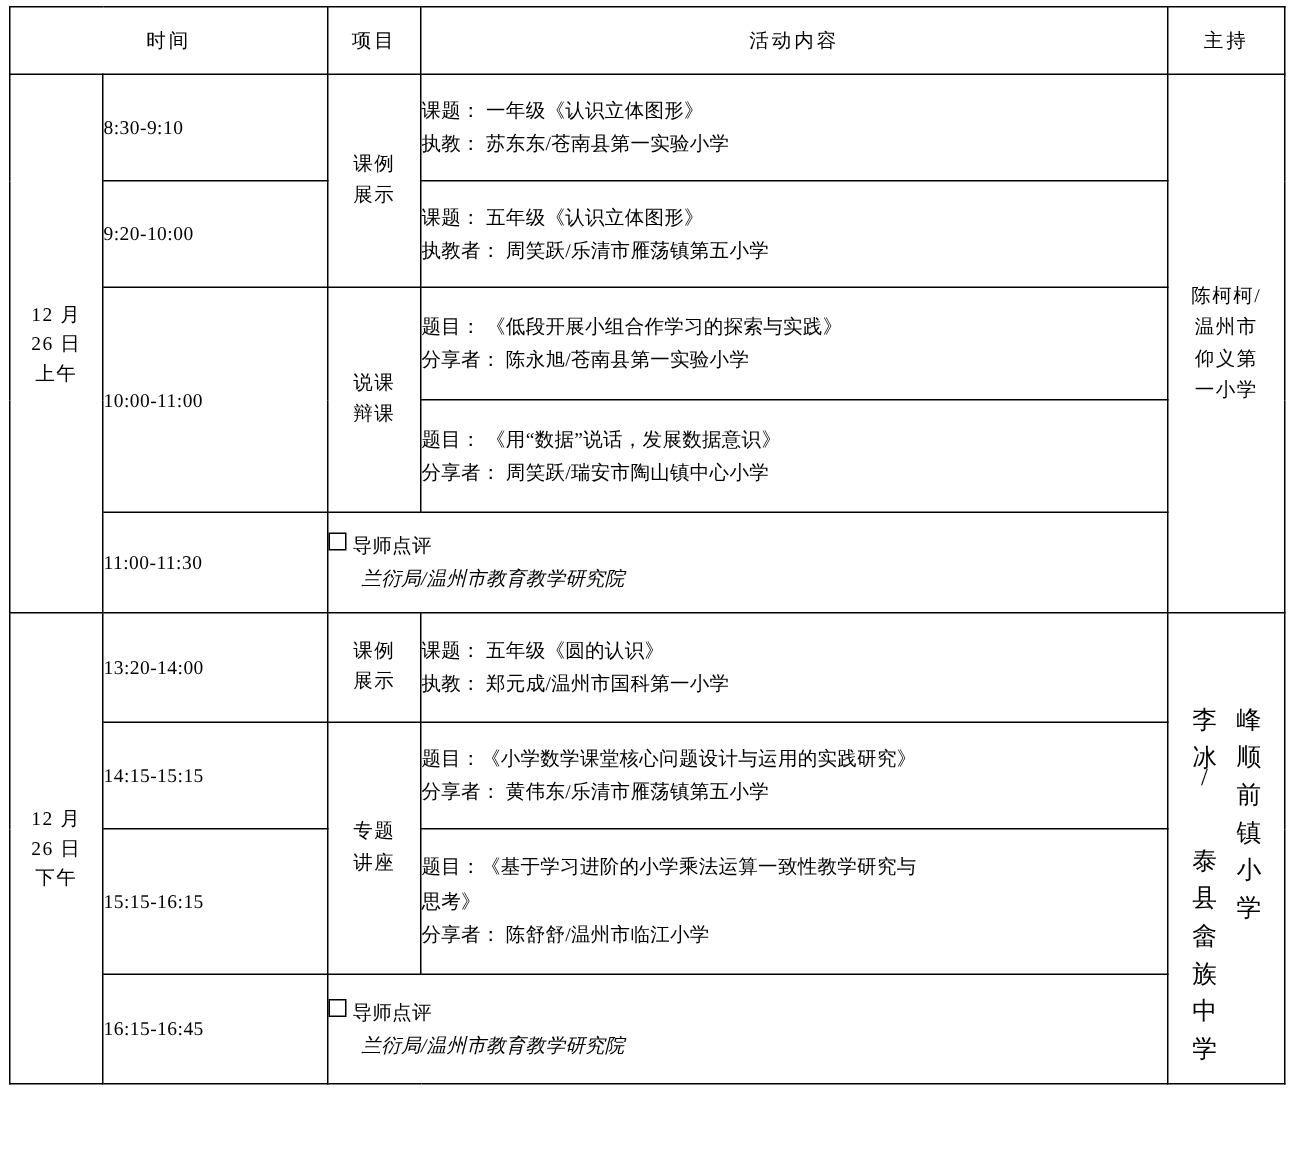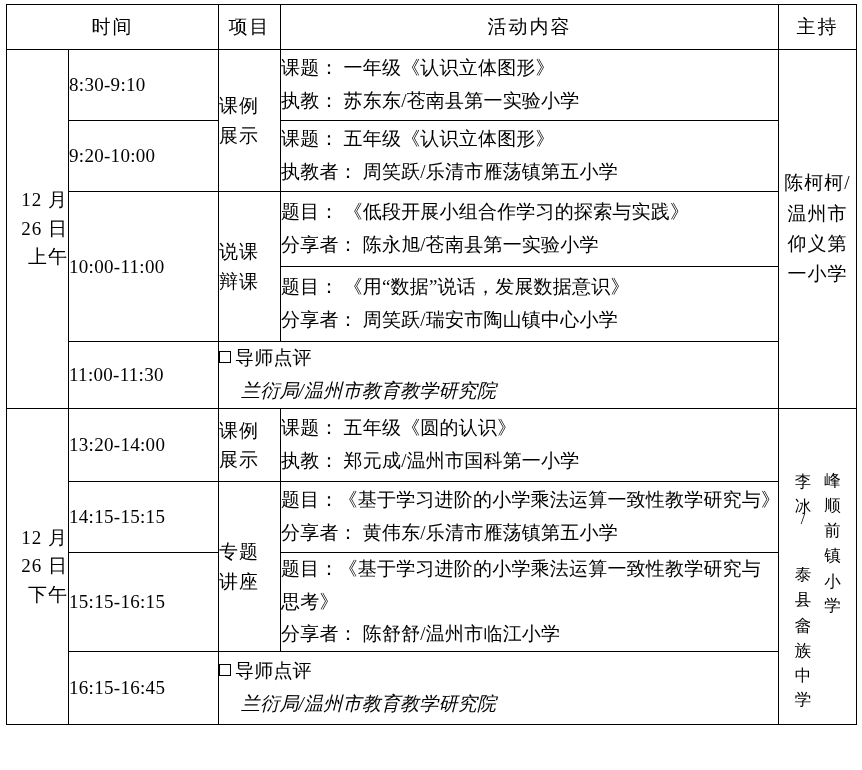--- a/index.html
+++ b/index.html
@@ -21,50 +21,52 @@
   table.schedule {
     border-collapse: collapse;
     width: 850px;
     table-layout: fixed;
   }
   table.schedule td, table.schedule th {
     border: 1px solid #000000;
     padding: 0;
     vertical-align: middle;
     font-weight: normal;
-    font-size: 19px;
+    font-size: 13px;
   }
   
   .hdr {
     text-align: center;
     height: 44px;
     font-size: 17.5px;
     letter-spacing: 2px;
   }
   
   .daycell {
-    text-align: right;
+    text-align: center;
     font-size: 17px;
     line-height: 1.5;
     letter-spacing: 1px;
     width: 62px;
   }
   .daycell span { display: block; }
   
   .timecell {
     font-size: 16px;
     width: 150px;
     letter-spacing: 0.3px;
   }
   
   .sectcell {
+    text-align: center;
     font-size: 16.5px;
     line-height: 1.55;
     width: 62px;
     letter-spacing: 1px;
+    font-family: Liberation Mono, monospace;
   }
   .sectcell span { display: block; }
   
   .contentcell {
     padding: 9px 10px 9px 12px;
     font-size: 16.5px;
     line-height: 1.72;
     letter-spacing: 0.2px;
   }
   .contentcell .line { white-space: nowrap; }
@@ -209,21 +211,21 @@
         </td>
       </tr>
 
       <tr>
         <td class="timecell" style="height:70px">14:15-15:15</td>
         <td class="sectcell" rowspan="2">
           <span>专题</span>
           <span>讲座</span>
         </td>
         <td class="contentcell">
-          <div class="line">题目：《基于学习进阶的小学乘法运算一致性教学研究与》</div>
+          <div class="line">题目：《小学数学课堂核心问题设计与运用的实践研究》</div>
           <div class="line">分享者： 黄伟东/乐清市雁荡镇第五小学</div>
         </td>
       </tr>
 
       <tr>
         <td class="timecell" style="height:96px">15:15-16:15</td>
         <td class="contentcell">
           <div class="line">题目：《基于学习进阶的小学乘法运算一致性教学研究与</div>
           <div class="line">思考》</div>
           <div class="line">分享者： 陈舒舒/温州市临江小学</div>

